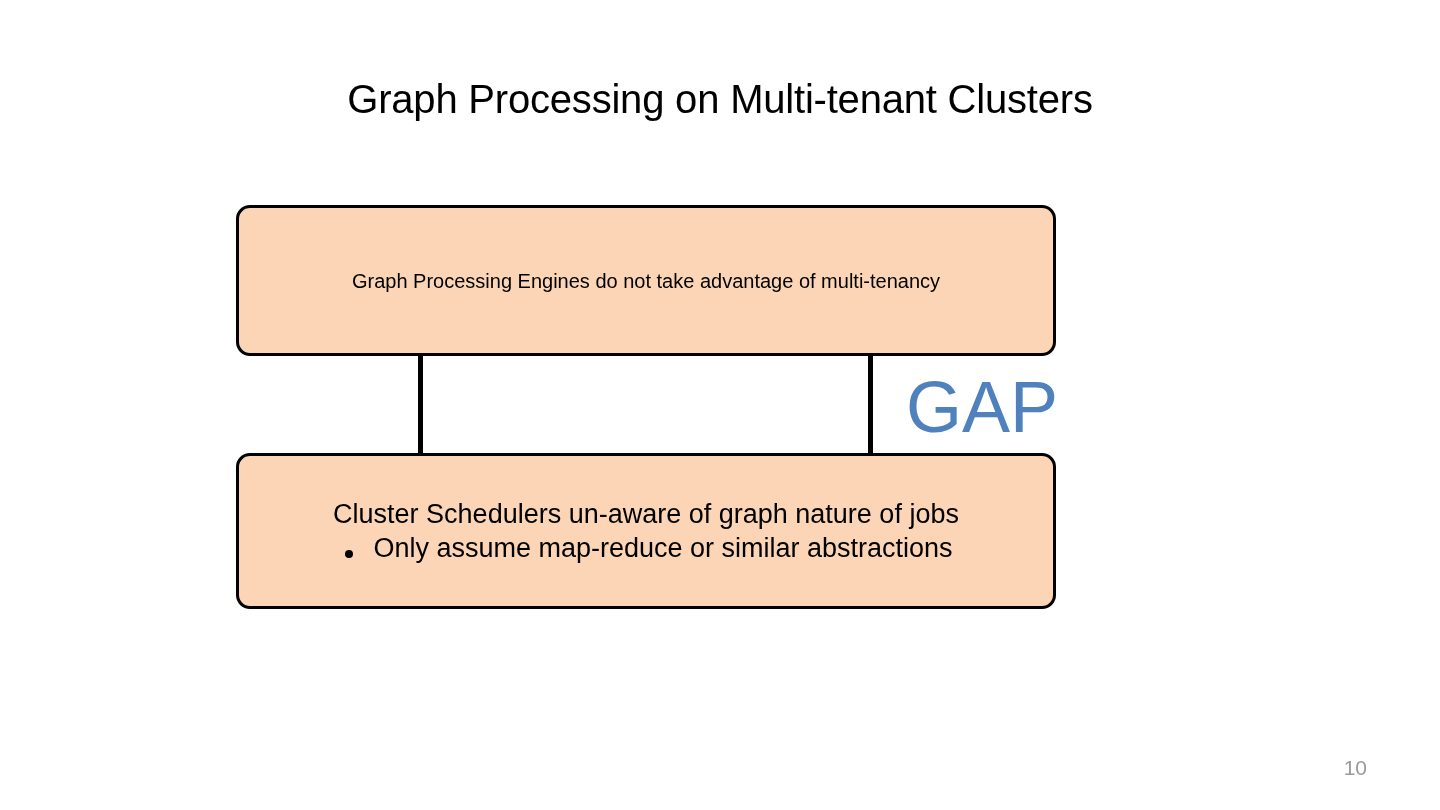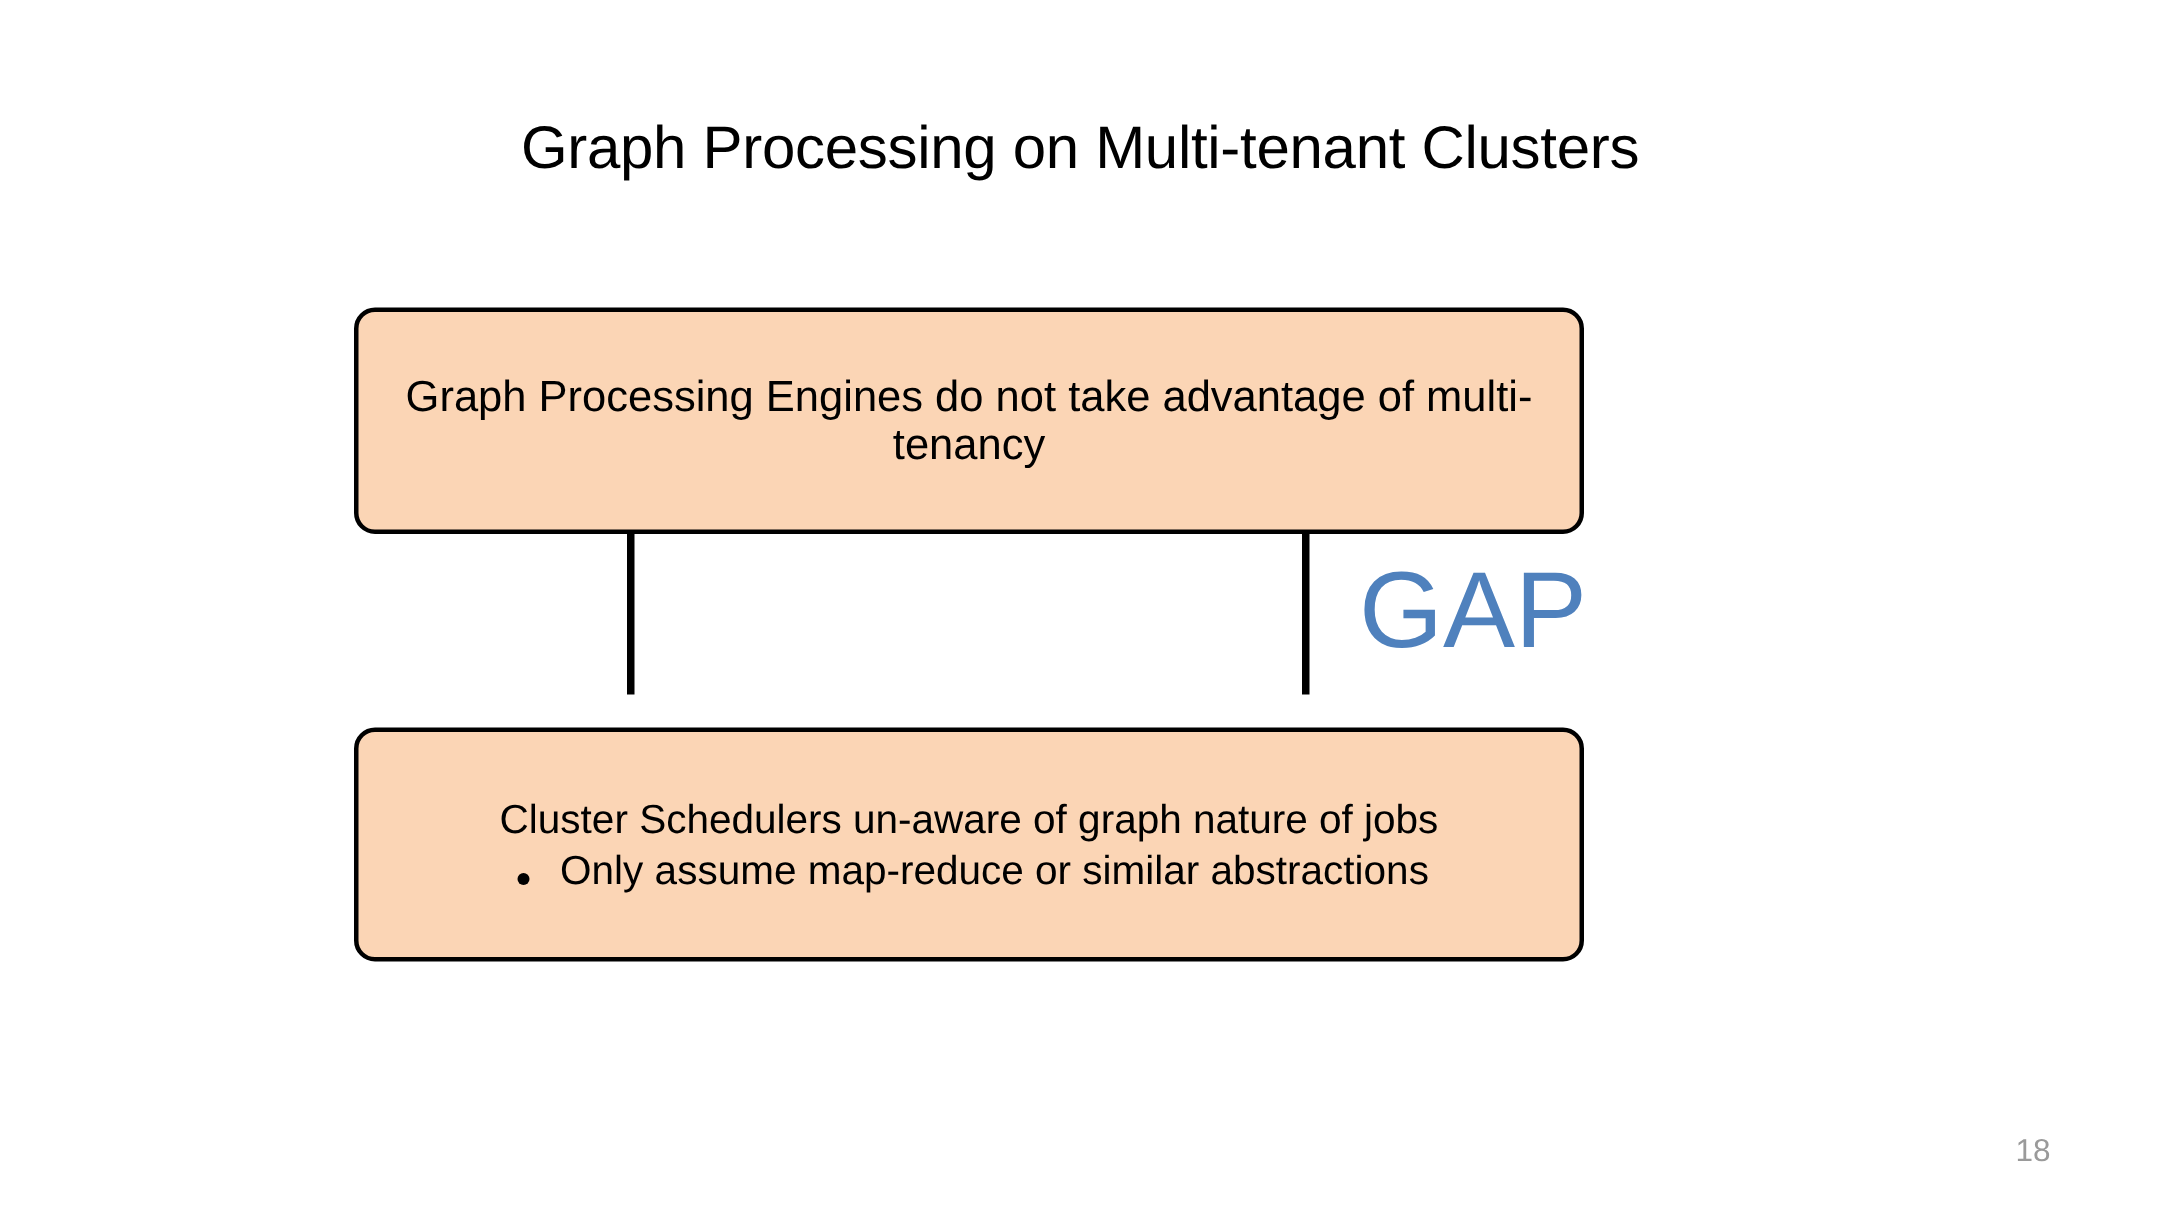--- a/index.html
+++ b/index.html
@@ -65,29 +65,28 @@
     display: flex;
     flex-direction: column;
     align-items: center;
     justify-content: center;
     text-align: center;
     color: #000000;
   }
   .callout-top {
     top: 0;
     height: 151px;
-    font-size: 29px;
+    font-size: 20px;
     line-height: 32px;
   }
   .callout-bottom {
     top: 248px;
     height: 156px;
     font-size: 27px;
     line-height: 34px;
-    margin-top: 32px;
   }
   .callout-top .line { display: block; }
 
   .bullet-line {
     display: flex;
     align-items: flex-end;
     gap: 20px;
     padding-left: 6px;
   }
   .bullet-dot {
@@ -145,15 +144,15 @@
       <span class="bullet-line">
         <span class="bullet-dot"></span>
         <span>Only assume map-reduce or similar abstractions</span>
       </span>
     </div>
 
   </div>
 
   <div class="gap-label">GAP</div>
 
-  <div class="page-number">18</div>
+  <div class="page-number">10</div>
 
 </div>
 
 </body></html>

